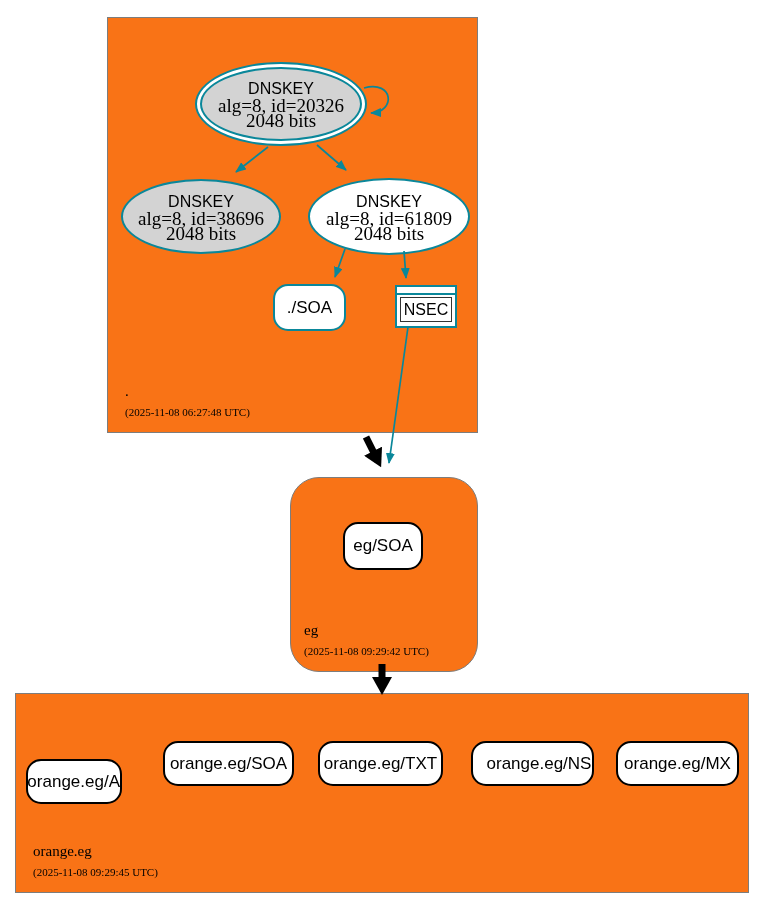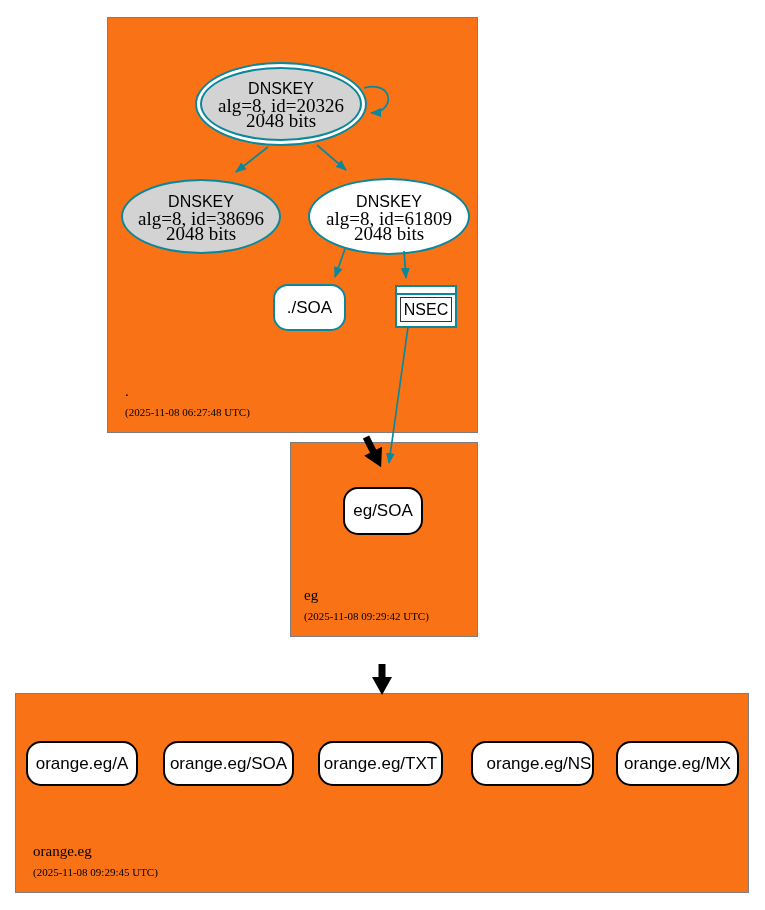--- a/index.html
+++ b/index.html
@@ -3,21 +3,21 @@
 <meta charset="utf-8">
 <style>
   html,body{margin:0;padding:0;background:#fff;}
   .canvas{
     position:relative;width:765px;height:910px;background:#fff;overflow:hidden;
     font-family:"Liberation Sans",sans-serif;color:#000;
   }
   
   .zone{position:absolute;border:1px solid var(--zone-border,#7d7d7d);background:#f97316;box-sizing:border-box;}
   #zone-root  {left:107px;top:17px; width:371px;height:416px;}
-  #zone-eg    {left:290px;top:442px;width:188px;height:195px;}
+  #zone-eg    {left:290px;top:477px;width:188px;height:195px;border-radius:29px;}
   #zone-orange{left:15px; top:693px;width:734px;height:200px;}
   .zone-meta{position:absolute;left:17px;bottom:12px;font-family:"Liberation Serif",serif;}
   #zone-eg .zone-meta{left:13px;margin-top:24px;}
   .zone-name{font-size:15px;line-height:16px;margin-bottom:6px;}
   .zone-ts{font-size:11px;line-height:15px;text-align:right;}
   
   .ellipse{position:absolute;box-sizing:border-box;border:2px solid var(--teal,#0a879a);border-radius:50%;
            display:flex;flex-direction:column;align-items:center;justify-content:center;text-align:center;}
   .ellipse.gray{background:var(--key-fill,#d3d3d3);}
   .ellipse.white{background:#fff;}
@@ -29,21 +29,21 @@
   #node-zsk1{left:13px; top:161px;width:160px;height:75px;}
   #node-zsk2{left:200px;top:160px;width:162px;height:77px;}
   .node-title{font-size:16px;line-height:18px;}
   .node-sub{font-family:"Liberation Serif",serif;font-size:19px;line-height:15px;}
   
   .rrset{position:absolute;box-sizing:border-box;border:2px solid #000;border-radius:15px;background:#fff;
          display:flex;align-items:center;justify-content:center;font-size:17px;}
   .rrset.teal{border-color:var(--teal,#0a879a);}
   #node-root-soa{left:165px;top:266px;width:73px;height:47px;}
   #node-eg-soa  {left:52px; top:44px; width:80px;height:48px;}
-  #node-oa  {left:10px; top:47px;width:112px;height:45px;}
+  #node-oa  {left:10px; top:65px;width:96px;height:45px;justify-content:flex-end;}
   #node-osoa{left:147px;top:47px;width:131px;height:45px;}
   #node-otxt{left:302px;top:47px;width:125px;height:45px;}
   #node-ons {left:455px;top:47px;width:123px;height:45px;padding-left:13px;}
   #node-omx {left:600px;top:47px;width:123px;height:45px;}
   
   .nsec{position:absolute;left:269px;top:267px;width:62px;height:43px;box-sizing:border-box;
         border:2px solid var(--teal,#0a879a);background:#fff;margin-left:18px;}
   .nsec-band{height:6px;border-bottom:2px solid var(--teal,#0a879a);}
   .nsec-label-box{margin:2px 3px 0 3px;height:25px;box-sizing:border-box;border:1px solid #333;
                   display:flex;align-items:center;justify-content:center;font-size:16px;}

